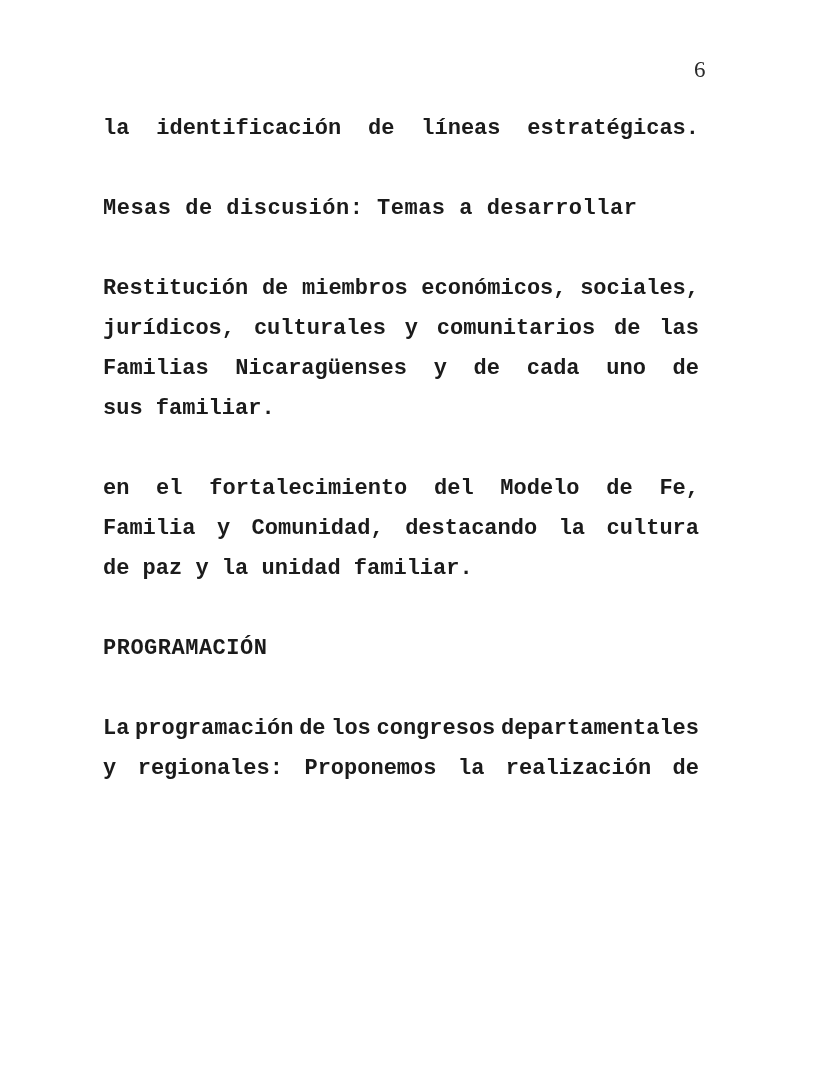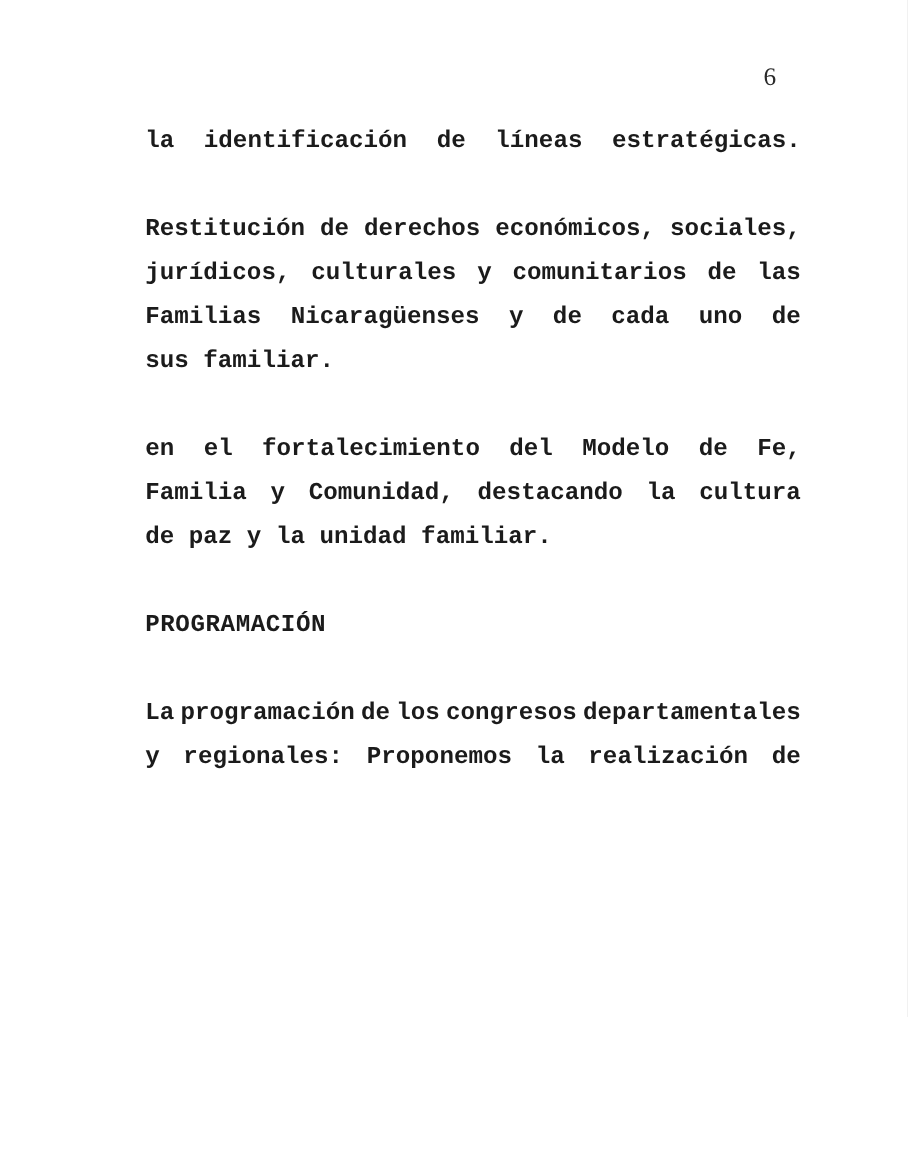--- a/index.html
+++ b/index.html
@@ -20,21 +20,21 @@
     top: 58px;
     left: 694px;
     font-family: "Liberation Serif", "DejaVu Serif", serif;
     font-size: 23px;
     font-weight: 400;
     color: #2a2a2a;
     line-height: 1;
   }
   .content {
     position: absolute;
-    left: 132px;
+    left: 103px;
     top: 109px;
     width: 596px;
     color: #1b1b1b;
   }
   .block {
     margin: 0 0 40px 0;
   }
   .block:last-child {
     margin-bottom: 0;
   }
@@ -63,23 +63,26 @@
 <div class="page">
 
   <div class="page-number">6</div>
 
   <div class="content">
 
     <div class="block para">
       <div class="line just">la identificación de líneas estratégicas.</div>
     </div>
 
+    <div class="block heading">
+      <div class="line">Mesas de discusión: Temas a desarrollar</div>
+    </div>
 
     <div class="block para">
-      <div class="line just">Restitución de derechos económicos, sociales,</div>
+      <div class="line just">Restitución de miembros económicos, sociales,</div>
       <div class="line just">jurídicos, culturales y comunitarios de las</div>
       <div class="line just">Familias Nicaragüenses y de cada uno de</div>
       <div class="line">sus familiar.</div>
     </div>
 
     <div class="block para">
       <div class="line just">en el fortalecimiento del Modelo de Fe,</div>
       <div class="line just">Familia y Comunidad, destacando la cultura</div>
       <div class="line">de paz y la unidad familiar.</div>
     </div>

